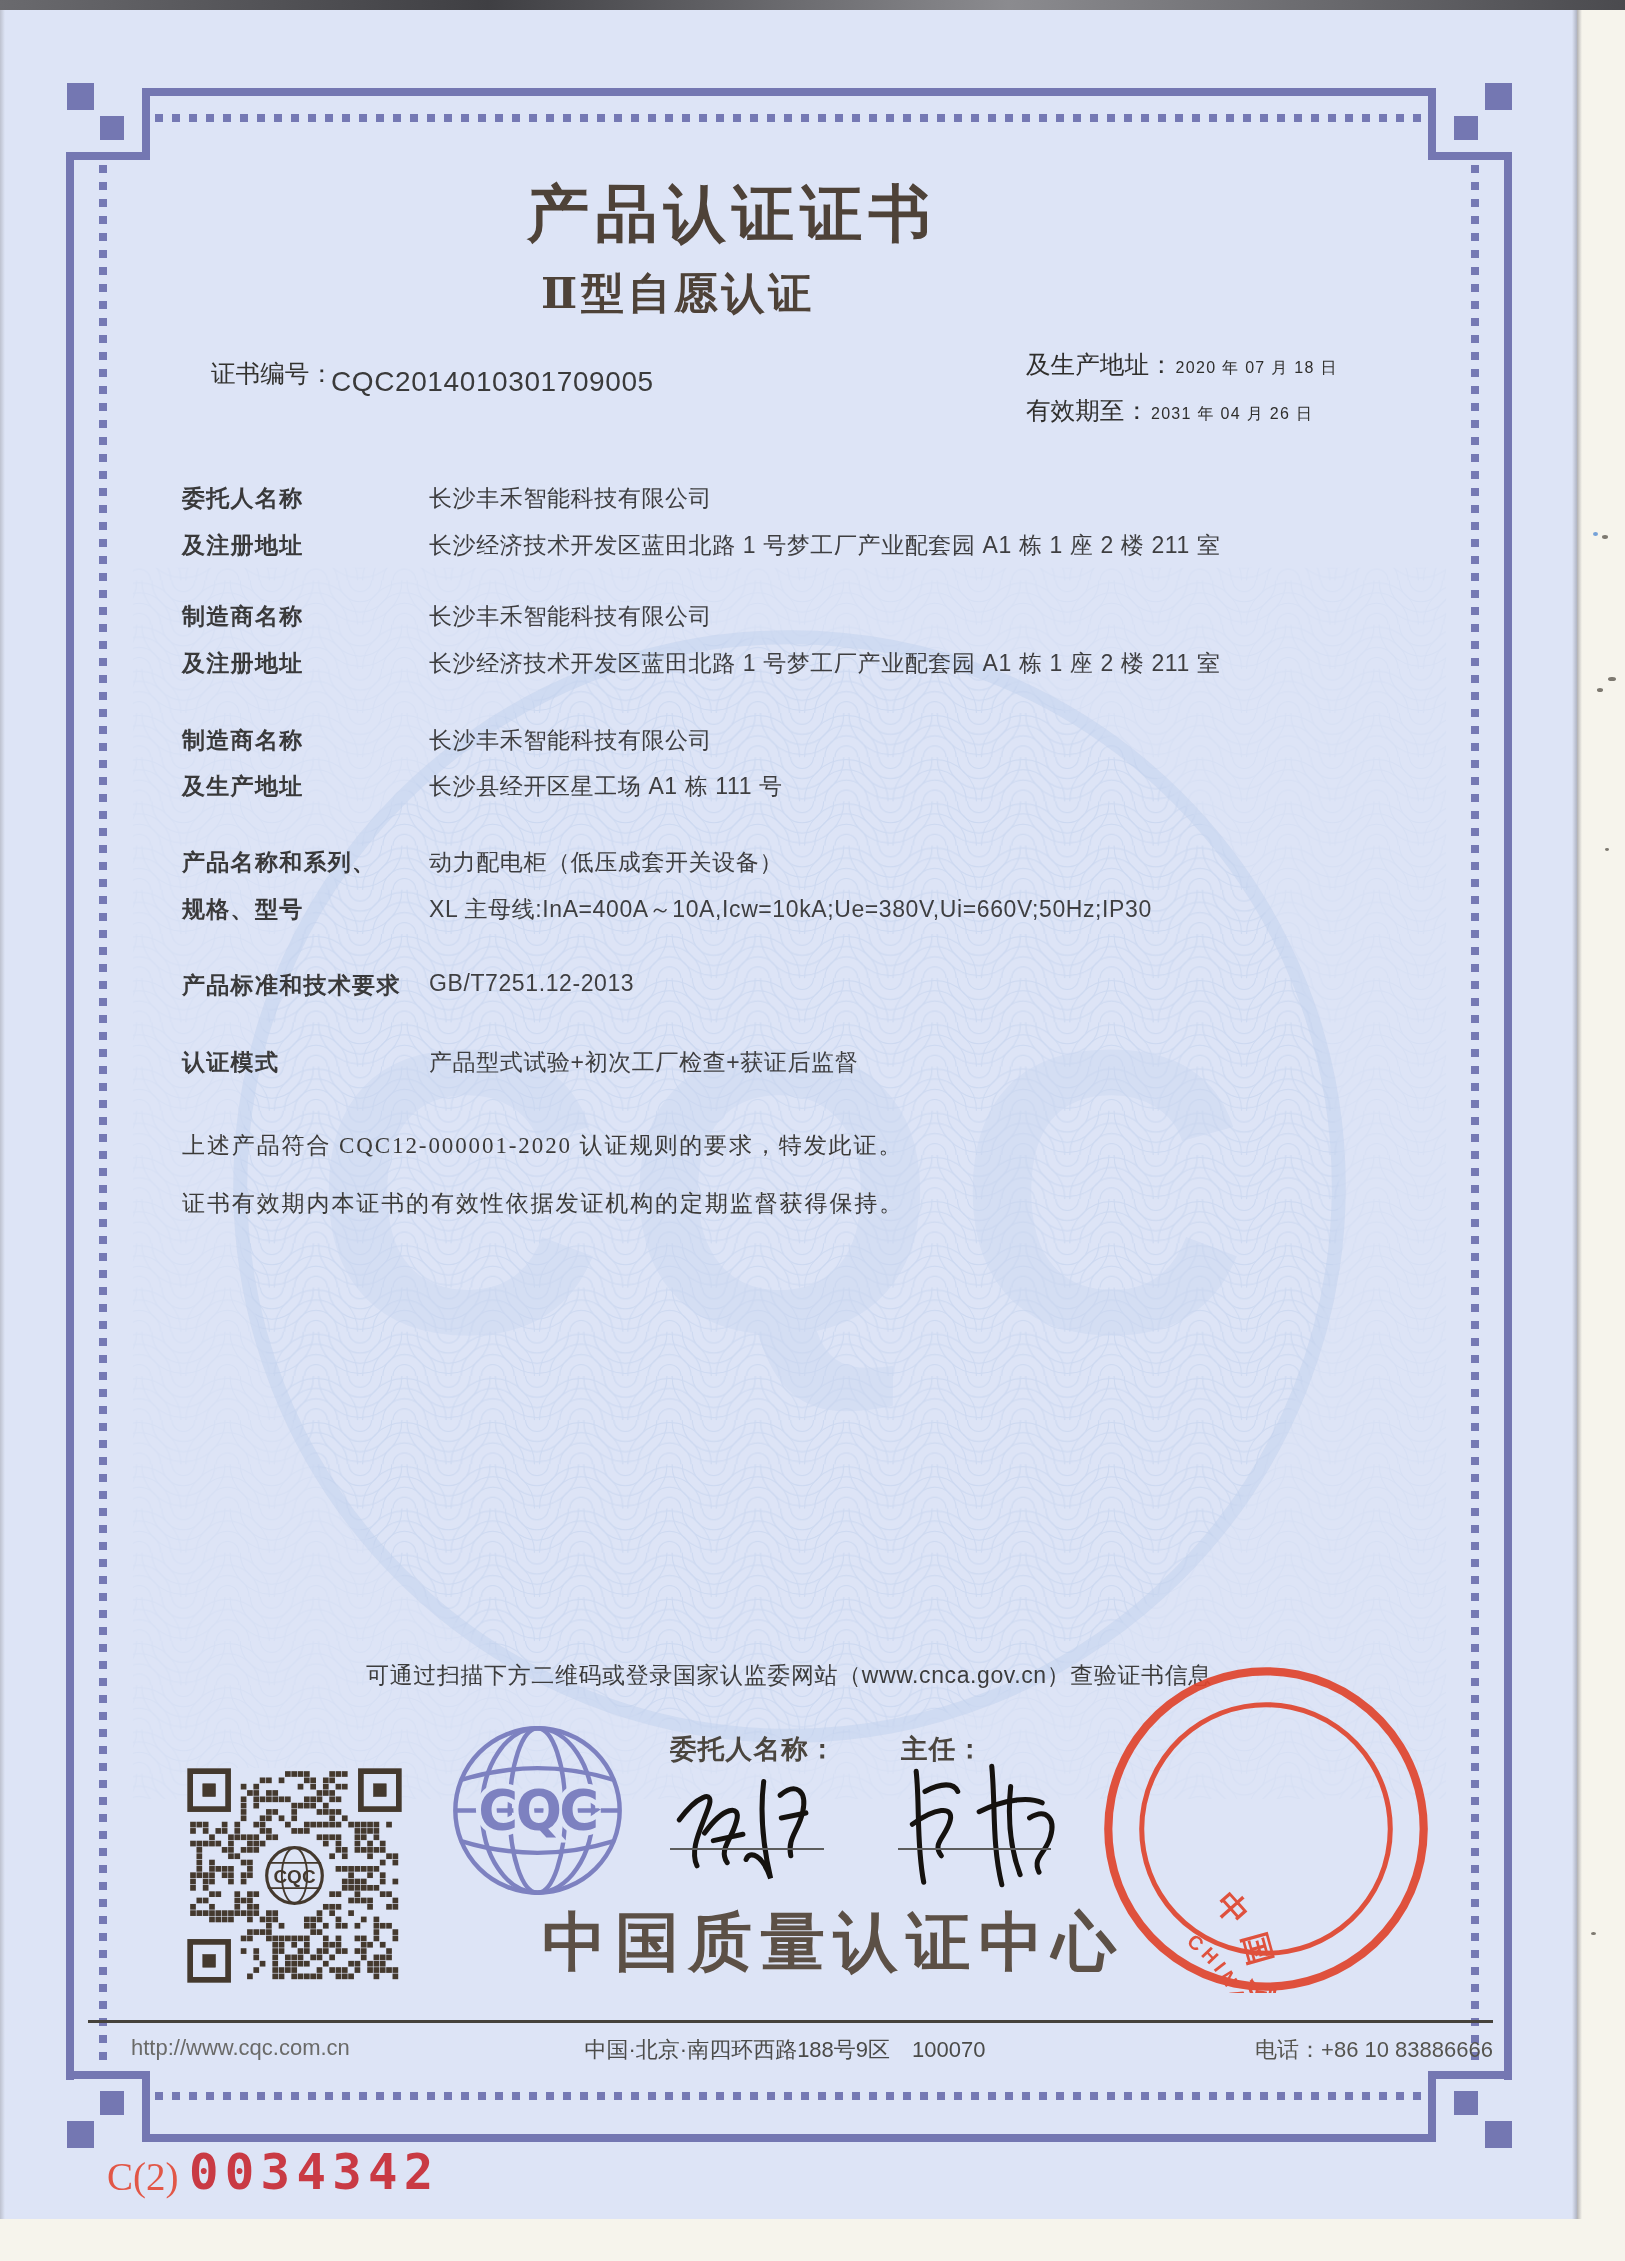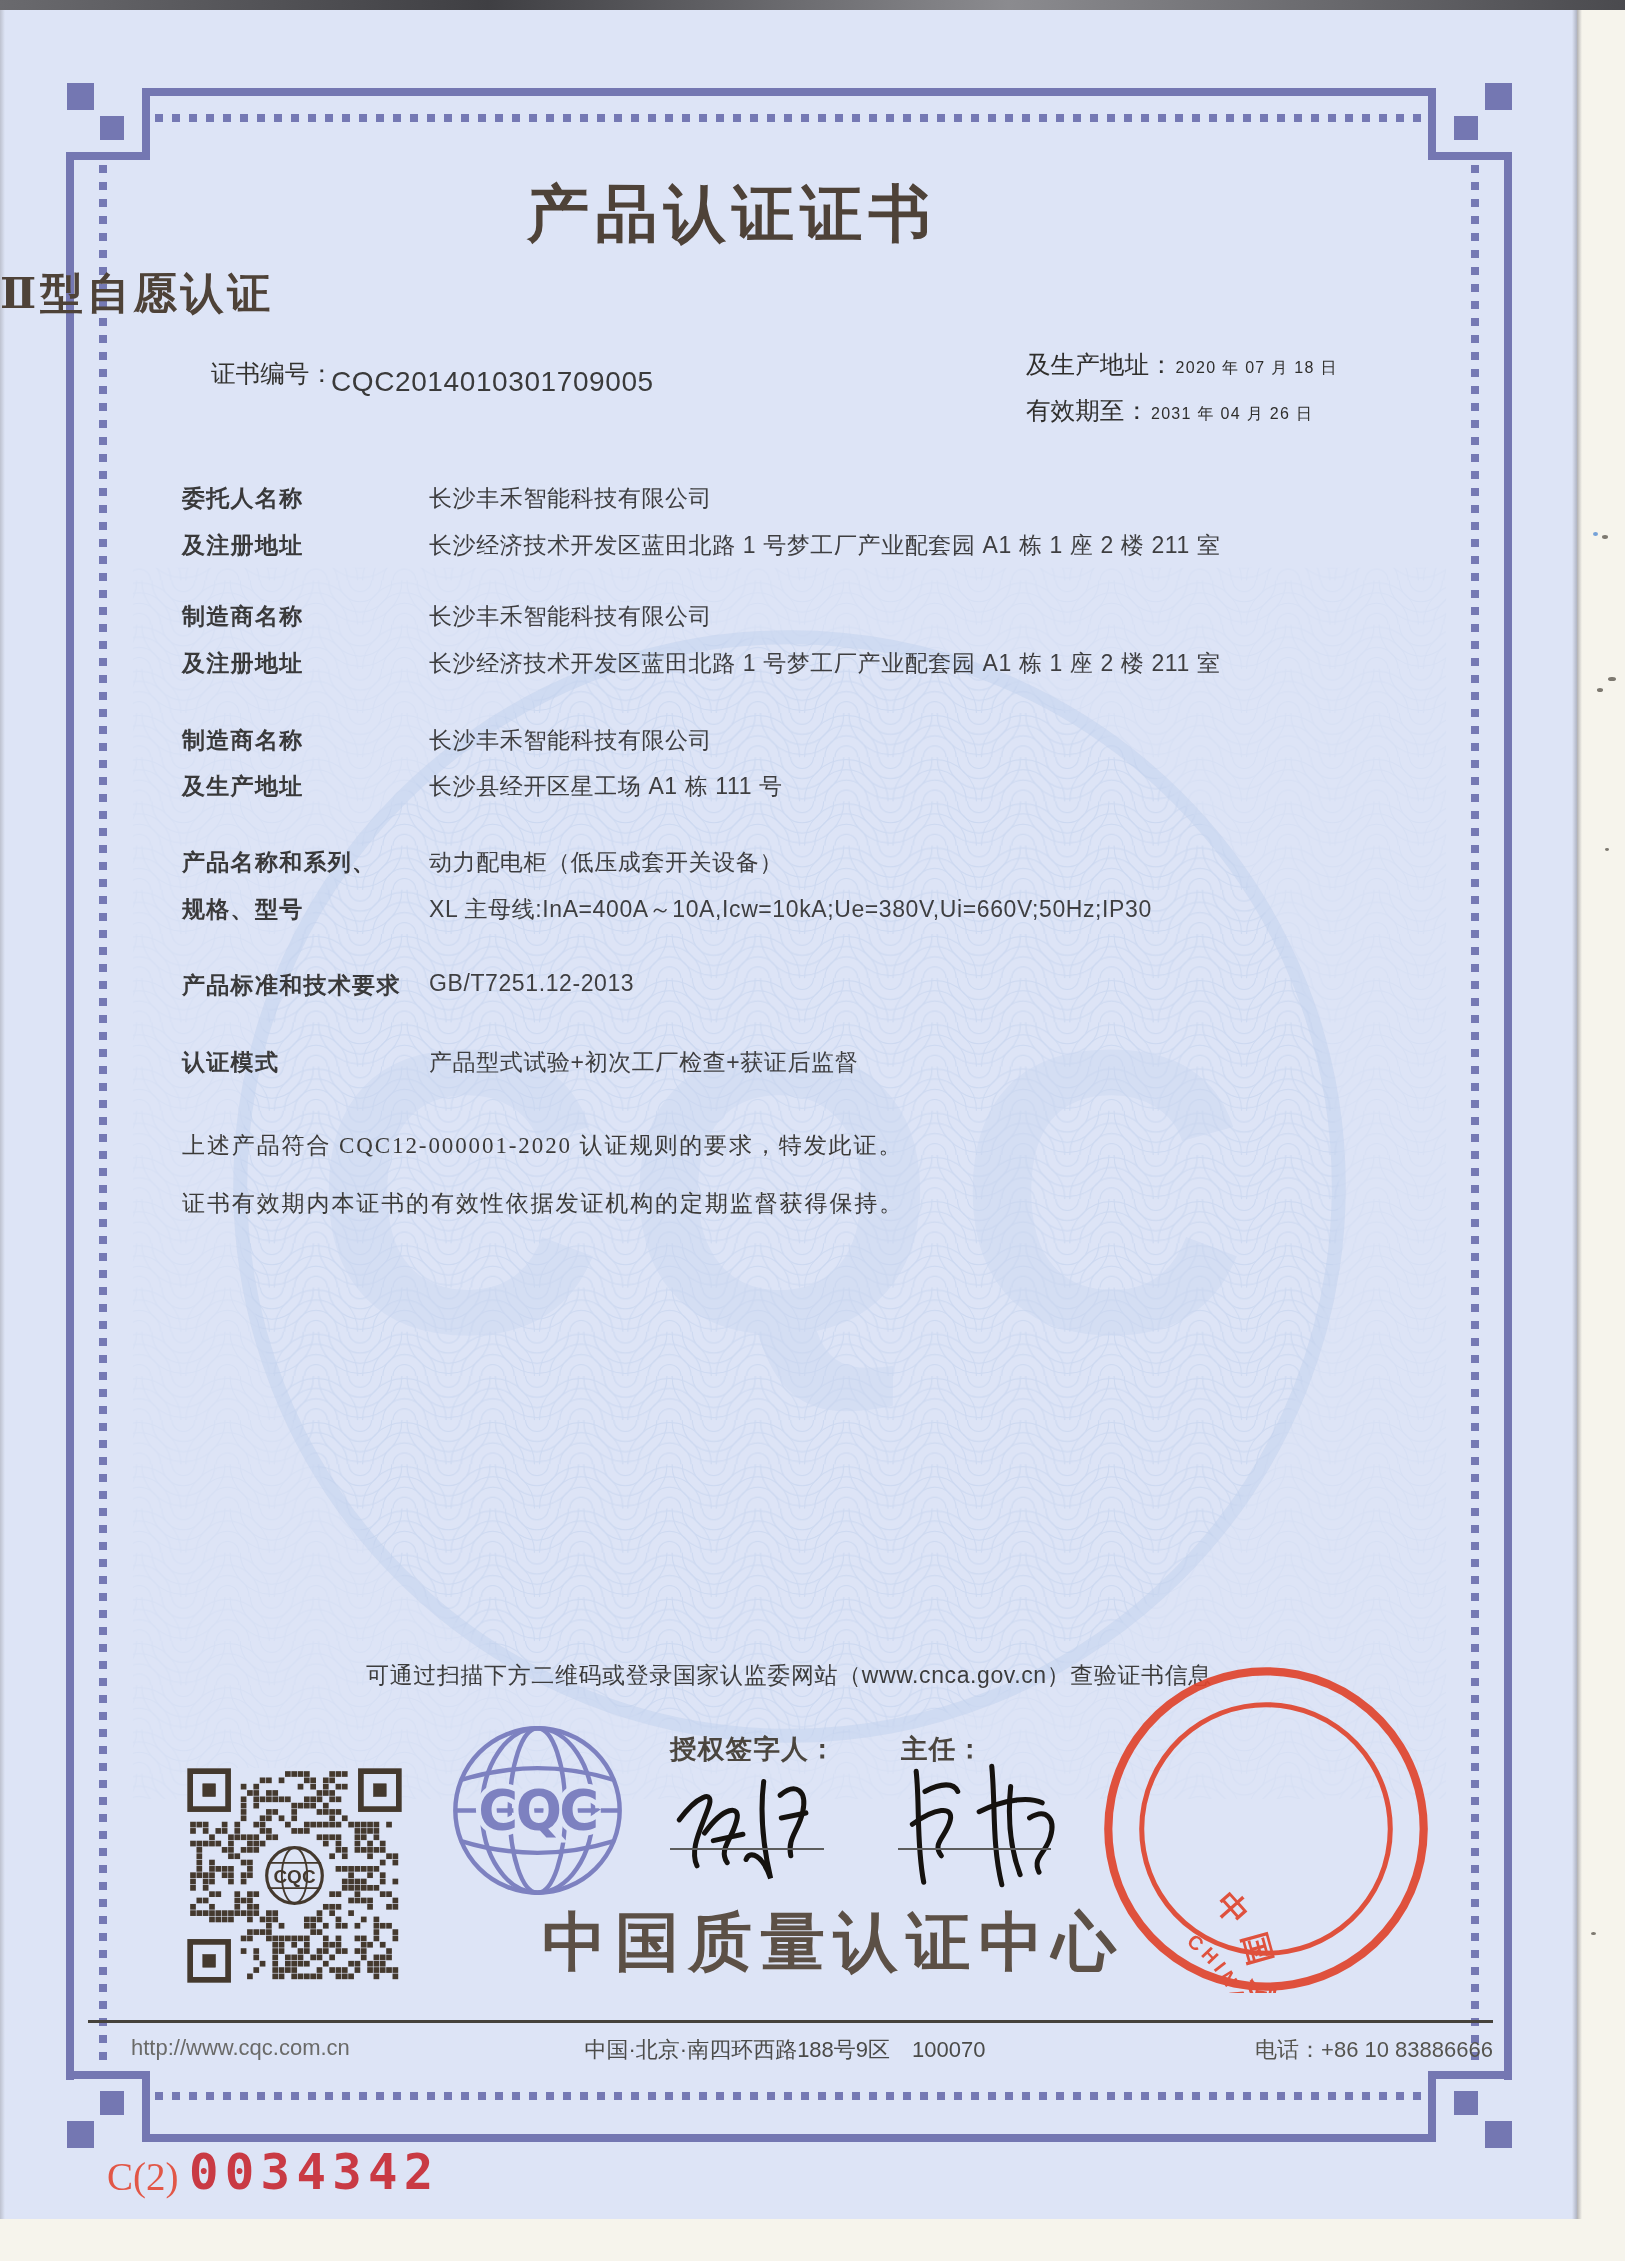--- a/index.html
+++ b/index.html
@@ -22,21 +22,21 @@
   
   #watermark{left:95px;top:492px;width:1389px;height:1389px;pointer-events:none;}
   
   .bl{background:#7477b2;}
   .dash-h{height:8.2px;background:repeating-linear-gradient(90deg,#7579b4 0 8.2px,rgba(0,0,0,0) 8.2px 17px);}
   .dash-v{width:8.2px;background:repeating-linear-gradient(180deg,#7579b4 0 8.2px,rgba(0,0,0,0) 8.2px 17px);}
   
   .title{left:0;top:172px;width:1464px;text-align:center;
     font-family:"Liberation Serif","DejaVu Serif",serif;font-weight:bold;
     font-size:62px;color:#4e4238;letter-spacing:6.3px;}
-  .subtitle{left:0;top:265px;width:1356px;text-align:left;
+  .subtitle{left:0;top:265px;width:1356px;text-align:center;
     font-family:"Liberation Serif","DejaVu Serif",serif;font-weight:bold;
     font-size:43px;color:#4e4238;letter-spacing:3.8px;}
   .kai{font-family:"Liberation Serif","DejaVu Serif",serif;}
   .certno-label{left:211px;top:357px;font-size:24.6px;color:#33322f;}
   .certno-value{left:331px;top:366px;font-size:28px;color:#3a3a3a;letter-spacing:0.6px;}
   .daterow{font-size:24.6px;color:#2f2e2c;}
   .daterow .dval{font-size:16px;margin-left:2px;letter-spacing:1.3px;font-family:"Liberation Sans",sans-serif;}
   .frow{left:182px;width:1300px;font-size:23px;color:#3a3a3a;}
   .flabel{display:inline-block;min-width:247px;font-weight:bold;color:#39393a;letter-spacing:1.3px;vertical-align:top;}
   .fvalue{color:#3e3e40;letter-spacing:0.6px;}
@@ -550,21 +550,21 @@
     <circle r="130"></circle>
     <ellipse rx="88" ry="130"></ellipse>
     <ellipse rx="44" ry="130"></ellipse>
     <path d="M-130,0 H130"></path>
     <path d="M-122,-48 Q0,-86 122,-48"></path>
     <path d="M-122,48 Q0,86 122,48"></path>
   </g>
   <text x="0" y="30" text-anchor="middle" font-family="DejaVu Sans,sans-serif" font-weight="bold" font-size="86" fill="#7d81c0" stroke="#dde4f6" stroke-width="16" style="paint-order:stroke" letter-spacing="-4">CQC</text>
 </svg>
 
-<div class="abs signlabel" style="left:670px;top:1731px">授权签字人：</div>
+<div class="abs signlabel" style="left:670px;top:1731px">委托人名称：</div>
 <div class="abs signlabel" style="left:901px;top:1731px">主任：</div>
 
 <svg class="abs" style="left:668px;top:1760px" width="170" height="126" viewBox="0 0 270 200">
   <g fill="none" stroke="#15120f" stroke-width="8" stroke-linecap="round">
     <path d="M18,95 C45,58 76,44 64,76 C52,110 34,142 46,168"></path>
     <path d="M58,116 C88,74 116,70 109,96 C101,128 80,142 94,163"></path>
     <path d="M72,128 L119,118"></path>
     <path d="M152,34 C146,82 150,132 163,188 C151,152 130,142 124,158"></path>
     <path d="M178,56 C204,34 221,50 214,82 C208,112 189,124 195,152"></path>
     <path d="M180,92 L219,84"></path>

